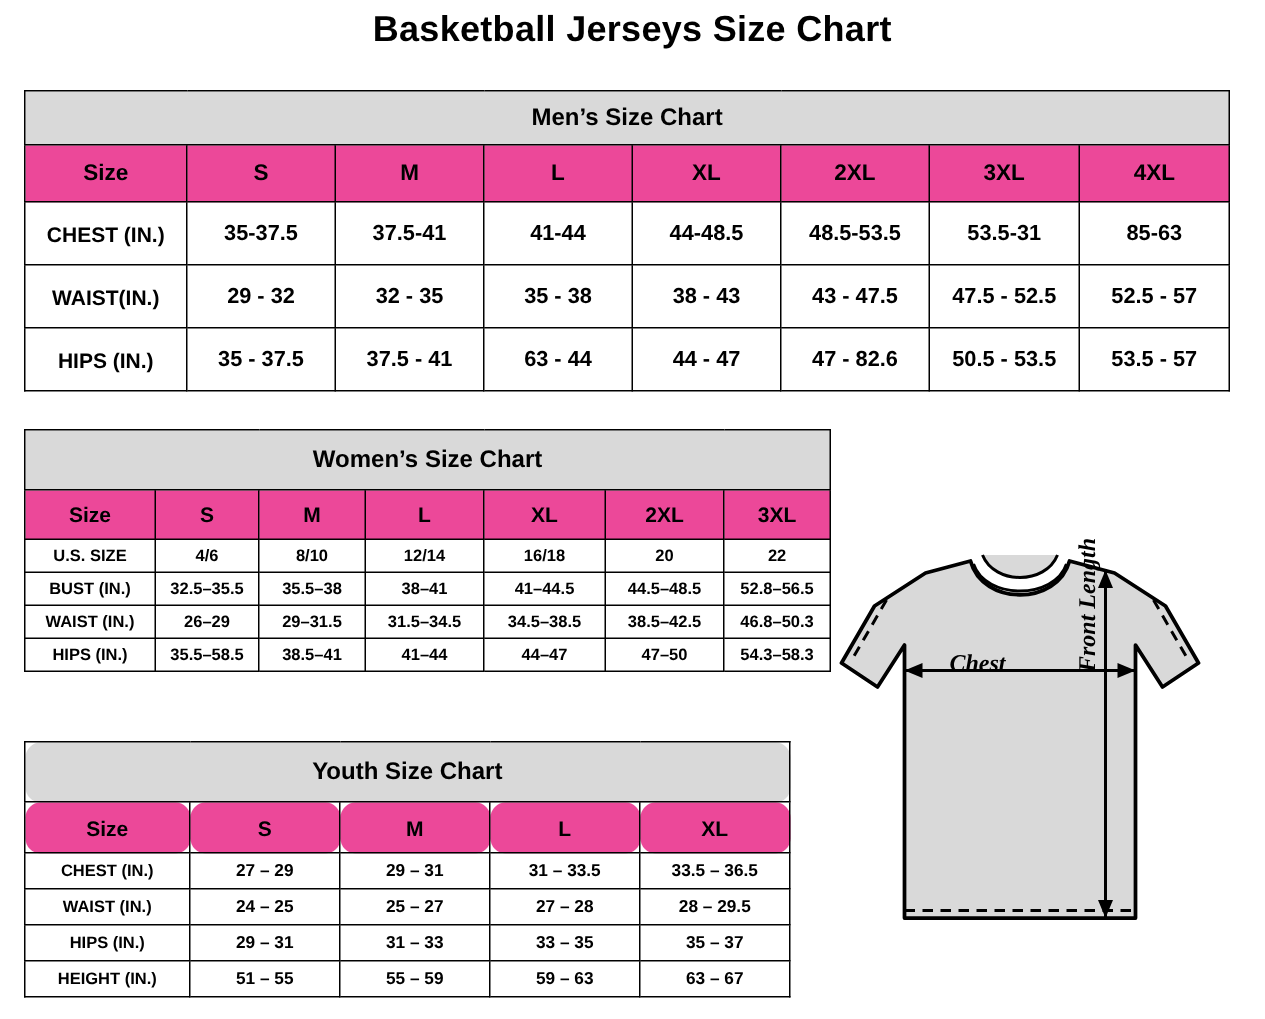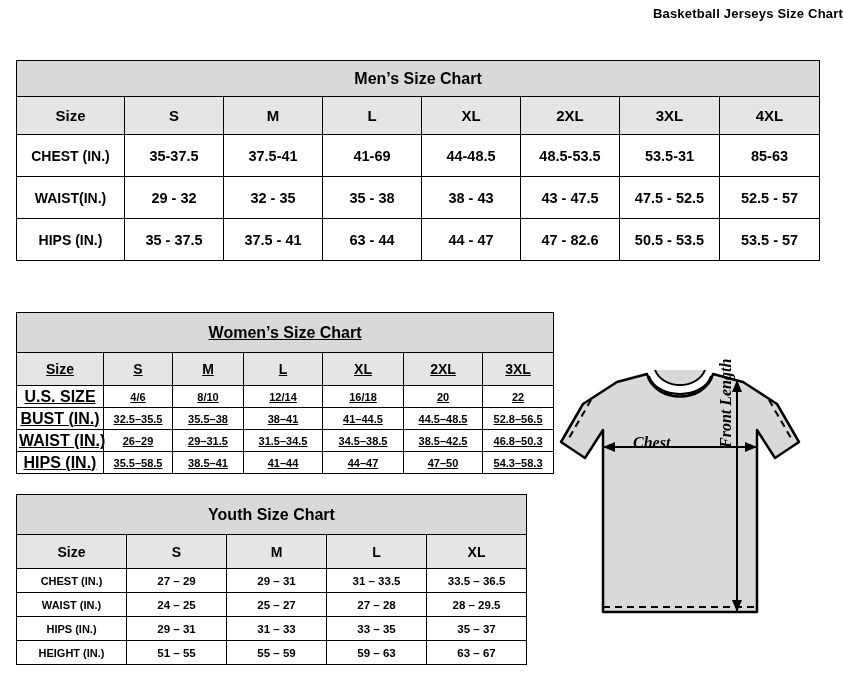--- a/index.html
+++ b/index.html
@@ -15,22 +15,22 @@
     font-family: "Liberation Sans", sans-serif;
     color: #000;
     overflow: hidden;
   }
 
   #page-title {
     position: absolute;
     top: 6px;
     left: 0;
     width: 843px;
-    text-align: right;
-    font-size: 13px;
+    text-align: center;
+    font-size: 24px;
     font-weight: bold;
     letter-spacing: 0.2px;
   }
 
   table {
     border-collapse: collapse;
     table-layout: fixed;
   }
   table td, table th {
     border: 1px solid #000;
@@ -41,60 +41,59 @@
     padding: 0 2px;
     white-space: nowrap;
   }
   .chart-title td {
     background: #d9d9d9;
     font-size: 15px;
     font-weight: bold;
     height: 34px;
   }
   .hdr td {
-    background: #e5e5e5;
+    background: #ec4899;
     font-size: 14px;
     font-weight: bold;
   }
 
   
   #men-chart {
     position: absolute;
     left: 16px;
     top: 60px;
     width: 803px;
   }
   #men-chart .chart-title td { height: 36px; font-size: 16px; }
   #men-chart .hdr td { height: 38px; font-size: 15px; }
   #men-chart tbody td { height: 42px; font-size: 14.5px; }
   #men-chart tbody td.rowlab { font-size: 14px; }
 
   
   #women-chart {
     position: absolute;
     left: 16px;
-    top: 312px;
+    top: 286px;
     width: 537px;
-    text-decoration: underline;
   }
   #women-chart .chart-title td { height: 40px; font-size: 16px; }
   #women-chart .hdr td { height: 33px; font-size: 14px; }
   #women-chart tbody td { height: 22px; font-size: 11px; }
-  #women-chart tbody td.rowlab { font-size: 16px; margin-top: 36px; }
+  #women-chart tbody td.rowlab { font-size: 11px; margin-top: 36px; }
 
   
   #youth-chart {
     position: absolute;
     left: 16px;
     top: 494px;
     width: 510px;
   }
   #youth-chart .chart-title td { height: 40px; font-size: 16px; }
   #youth-chart .hdr td { height: 34px; font-size: 14px; }
-  #youth-chart tbody td { height: 24px; font-size: 11.5px; }
+  #youth-chart tbody td { height: 24px; font-size: 11.5px; border-radius: 10px; }
   #youth-chart tbody td.rowlab { font-size: 11px; }
 
   
   #shirt-diagram {
     position: absolute;
     left: 545px;
     top: 330px;
     width: 290px;
     height: 330px;
   }
@@ -146,21 +145,21 @@
       <td>L</td>
       <td>XL</td>
       <td>2XL</td>
       <td>3XL</td>
       <td>4XL</td>
     </tr>
     <tr>
       <td class="rowlab">CHEST (IN.)</td>
       <td>35-37.5</td>
       <td>37.5-41</td>
-      <td>41-69</td>
+      <td>41-44</td>
       <td>44-48.5</td>
       <td>48.5-53.5</td>
       <td>53.5-31</td>
       <td>85-63</td>
     </tr>
     <tr>
       <td class="rowlab">WAIST(IN.)</td>
       <td>29 - 32</td>
       <td>32 - 35</td>
       <td>35 - 38</td>

